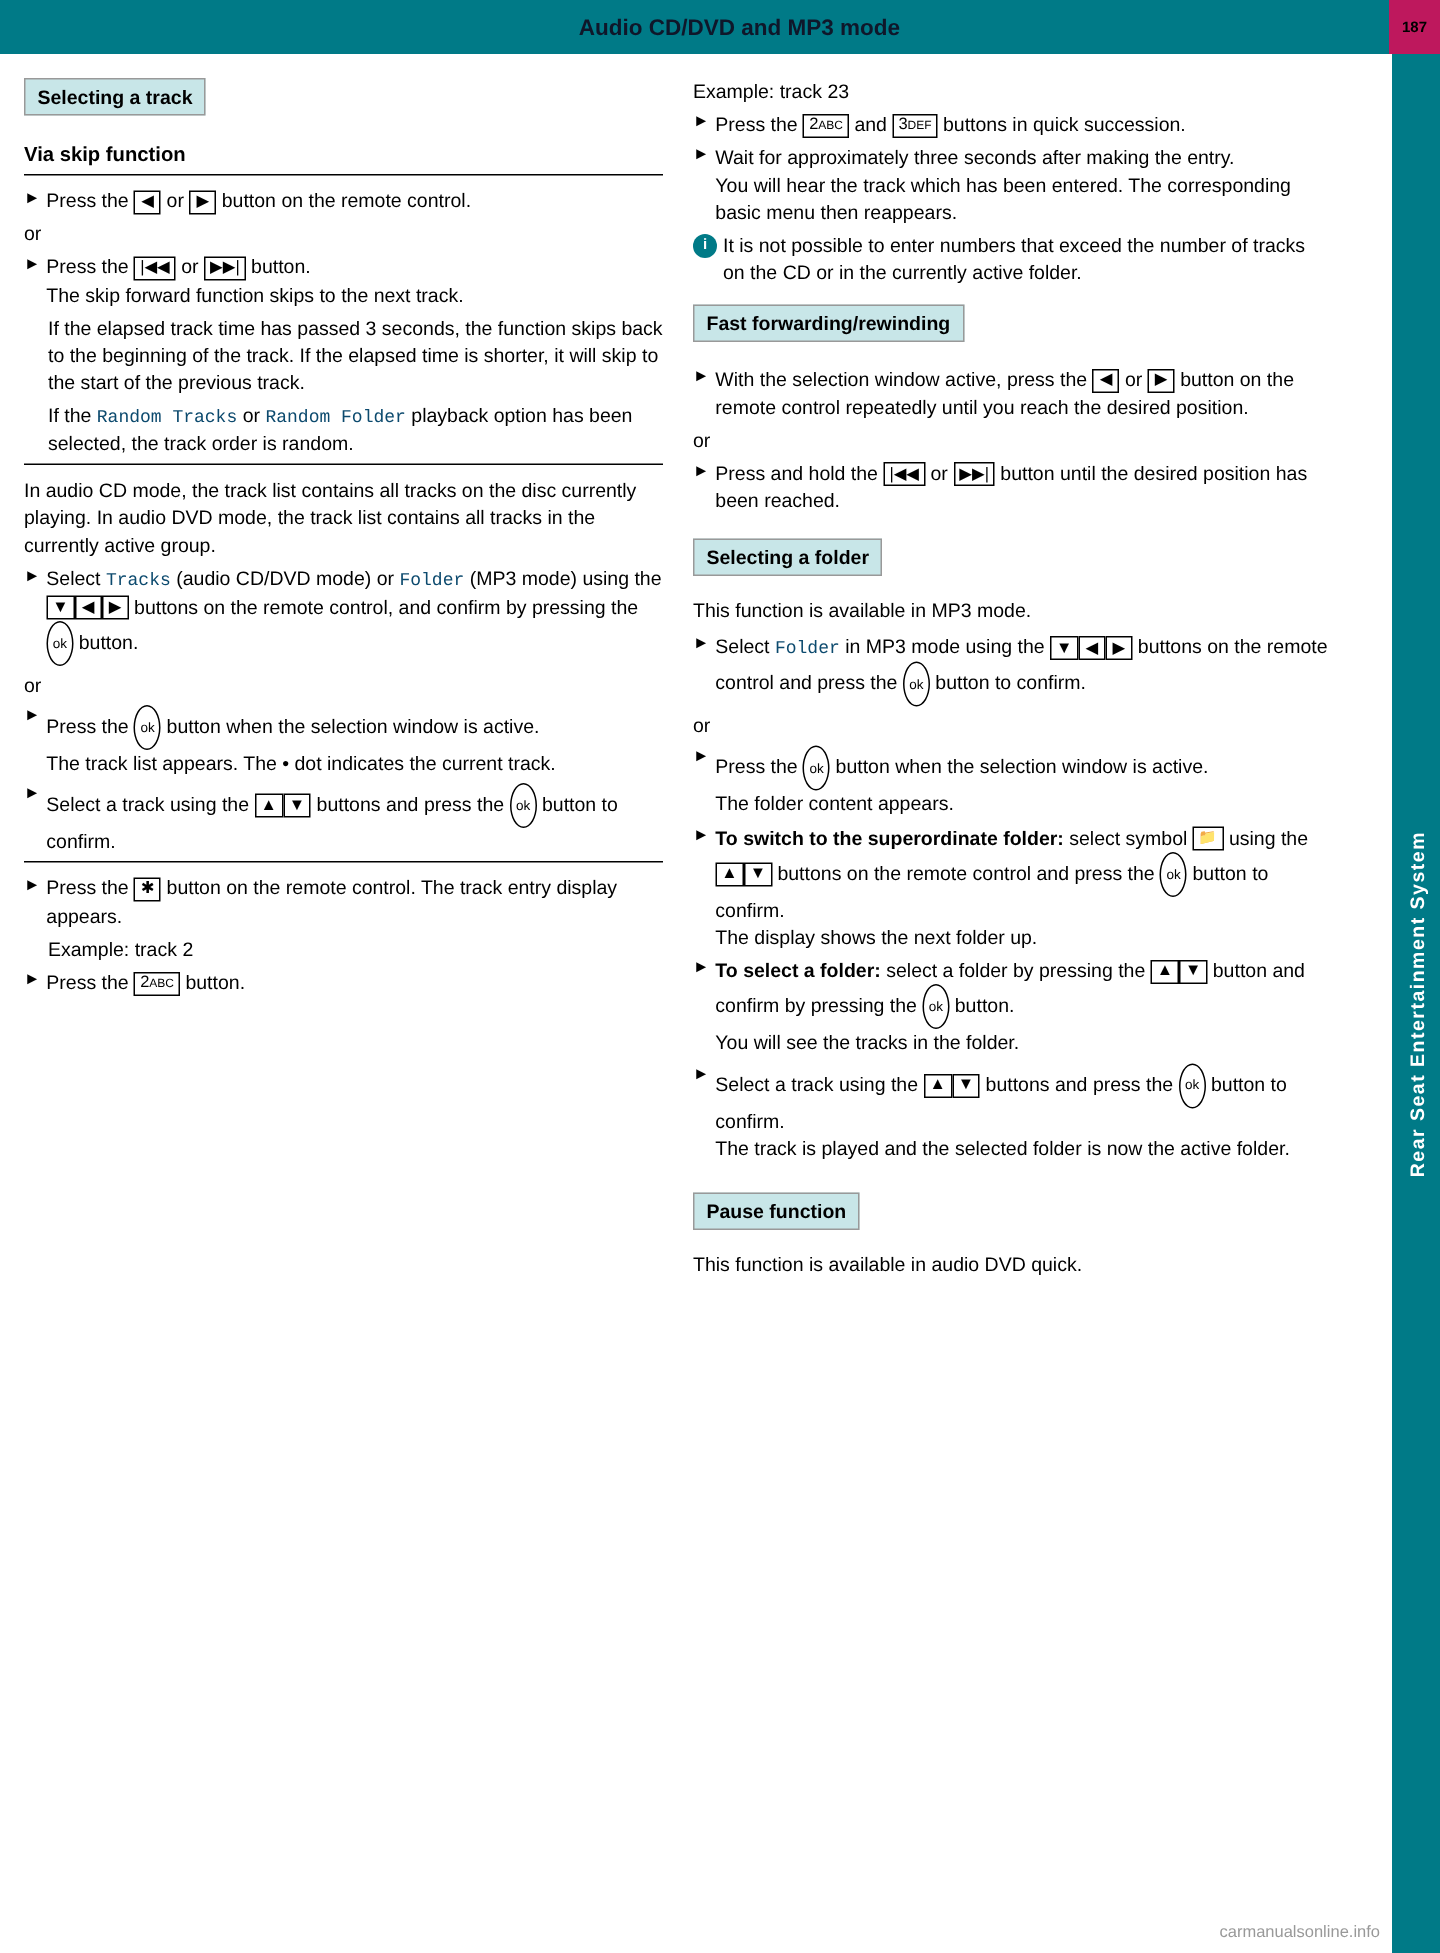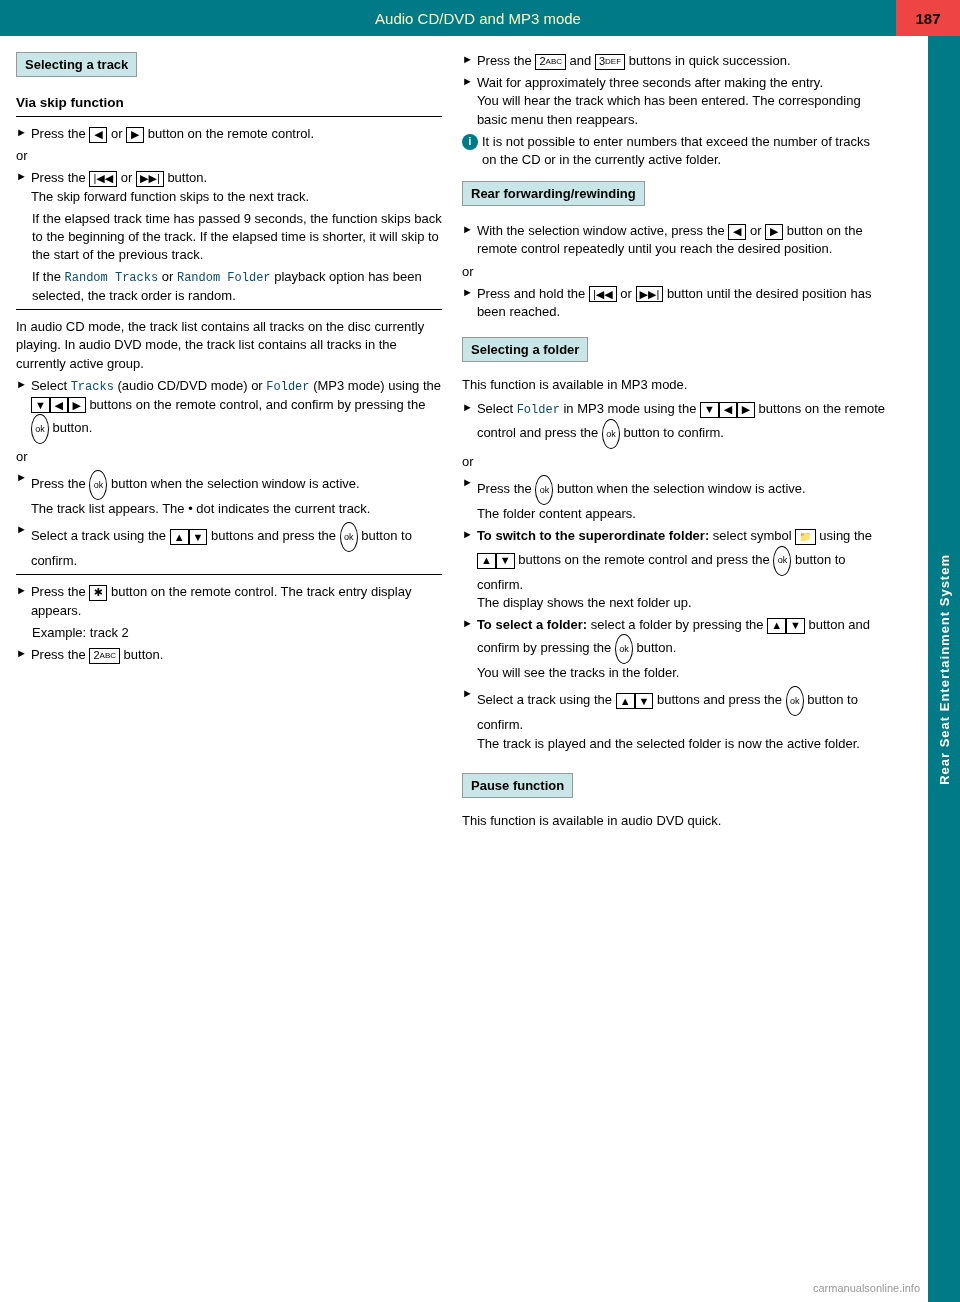--- a/index.html
+++ b/index.html
@@ -16,33 +16,33 @@
     
     .header-bar {
       background: #007a87;
       height: 36px;
       display: flex;
       align-items: center;
       justify-content: space-between;
       padding: 0 0 0 0;
     }
     .header-title {
-      color: #fef9c3;
+      color: #0f172a;
       font-size: 15px;
-      font-weight: normal;
+      font-weight: bold;
       flex: 1;
       text-align: center;
       padding-left: 60px;
     }
     .header-page-num {
-      background: #ef4444;
+      background: #be185d;
       color: #000;
-      font-size: 15px;
-      font-weight: bold;
-      width: 64px;
+      font-size: 10px;
+      font-weight: bold;
+      width: 34px;
       height: 36px;
       display: flex;
       align-items: center;
       justify-content: center;
     }
 
     
     .sidebar-label {
       position: absolute;
       right: 0;
@@ -249,21 +249,21 @@
 
     <div class="bullet-item">
       <span class="bullet-arrow">►</span>
       <span class="bullet-text">
         Press the <span class="btn-inline">|◀◀</span> or <span class="btn-inline">▶▶|</span> button.<br>
         The skip forward function skips to the next track.
       </span>
     </div>
 
     <div class="indent-text">
-      If the elapsed track time has passed 9 seconds, the function skips back to the beginning of the track. If the elapsed time is shorter, it will skip to the start of the previous track.
+      If the elapsed track time has passed 3 seconds, the function skips back to the beginning of the track. If the elapsed time is shorter, it will skip to the start of the previous track.
     </div>
 
     <div class="indent-text">
       If the <span class="code-text">Random Tracks</span> or <span class="code-text">Random Folder</span> playback option has been selected, the track order is random.
     </div>
 
     
     <hr class="section-divider">
 
     <p>In audio CD mode, the track list contains all tracks on the disc currently playing. In audio DVD mode, the track list contains all tracks in the currently active group.</p>
@@ -308,20 +308,21 @@
       <span class="bullet-arrow">►</span>
       <span class="bullet-text">
         Press the <span class="btn-inline">2<sub style="font-size:8px">ABC</sub></span> button.
       </span>
     </div>
 
   </div>
 
   <div class="col-right">
 
+    <p>Example: track 23</p>
 
     <div class="bullet-item">
       <span class="bullet-arrow">►</span>
       <span class="bullet-text">
         Press the <span class="btn-inline">2<sub style="font-size:8px">ABC</sub></span> and <span class="btn-inline">3<sub style="font-size:8px">DEF</sub></span> buttons in quick succession.
       </span>
     </div>
 
     <div class="bullet-item">
       <span class="bullet-arrow">►</span>
@@ -330,21 +331,21 @@
         You will hear the track which has been entered. The corresponding basic menu then reappears.
       </span>
     </div>
 
     <div class="info-item" style="margin-bottom:12px; margin-top:4px;">
       <span class="info-icon">i</span>
       <span class="bullet-text">It is not possible to enter numbers that exceed the number of tracks on the CD or in the currently active folder.</span>
     </div>
 
     
-    <div class="section-header">Rear forwarding/rewinding</div>
+    <div class="section-header">Fast forwarding/rewinding</div>
 
     <div style="margin-top: 8px;">
       <div class="bullet-item">
         <span class="bullet-arrow">►</span>
         <span class="bullet-text">
           With the selection window active, press the <span class="btn-inline">◀</span> or <span class="btn-inline">▶</span> button on the remote control repeatedly until you reach the desired position.
         </span>
       </div>
 
       <div class="or-text">or</div>

